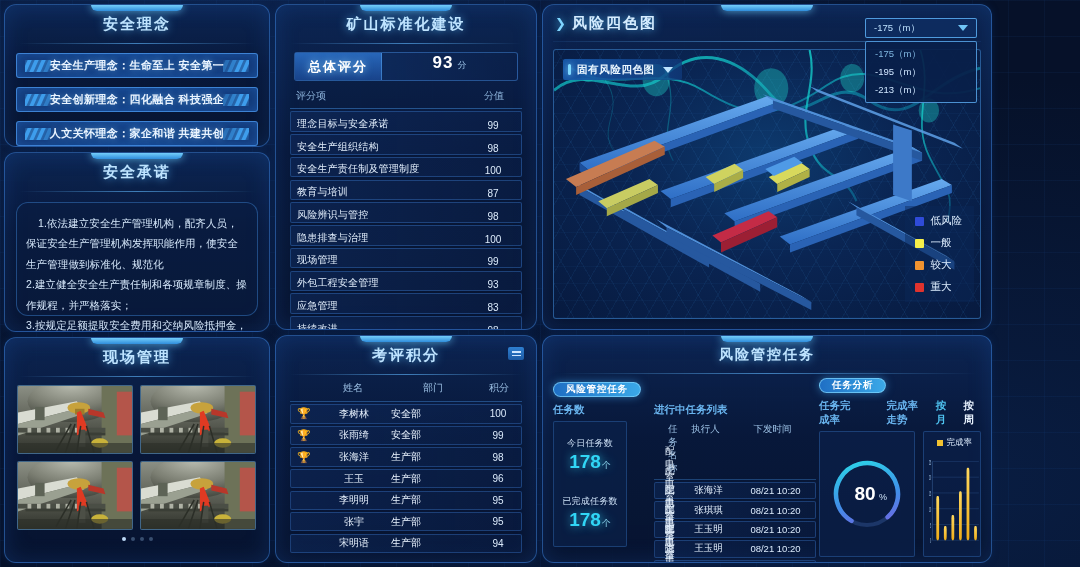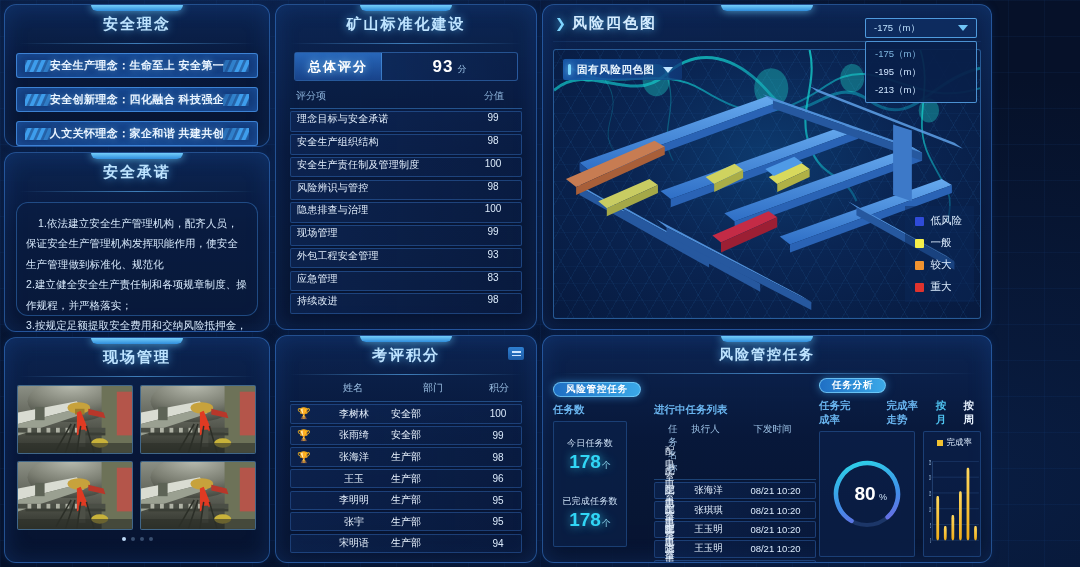--- a/index.html
+++ b/index.html
@@ -105,21 +105,21 @@
   .commit-p {
     color:#d6e8fb; font-size:10.5px; line-height:1.95; letter-spacing:.1px;
     text-indent: 0;
   }
   .commit-p.first { text-indent: 12px; }
 
   
   .score-head {
     margin: 8px 18px 6px;
     height: 29px;
-    display:flex; align-items:center;
+    display:flex; align-items:flex-start;
     border:1px solid rgba(70,145,230,.45);
     border-radius:3px;
     background: linear-gradient(90deg, rgba(17,48,102,.9), rgba(11,32,74,.7));
   }
   .score-chip {
     height:100%; padding:0 13px;
     display:flex; align-items:center;
     background: linear-gradient(180deg, rgba(41,106,190,.95), rgba(24,68,140,.95));
     border-right:1px solid rgba(90,170,245,.5);
     color:#ffffff; font-size:13px; font-weight:bold; letter-spacing:2px;
@@ -127,21 +127,21 @@
   }
   .score-val { flex:1; text-align:center; color:#fff; font-size:17px; font-weight:bold; letter-spacing:1px;}
   .score-val small { font-size:9px; color:#9dc4e8; font-weight:normal; margin-left:4px; letter-spacing:0;}
 
   .std-table { padding: 0 14px 8px; }
   .std-head { display:flex; padding: 2px 6px 5px; border-bottom:1px solid rgba(70,150,235,.45); }
   .std-head span { color:#8fb6dd; font-size:10px; }
   .std-head .c1 { flex:1; }
   .std-head .c2 { width:44px; text-align:center; }
   .std-row {
-    display:flex; align-items:flex-start;
+    display:flex; align-items:flex-end;
     height: 20.6px; margin-top: 2.2px;
     border:1px solid rgba(58,118,200,.42);
     border-radius:2px;
     background: linear-gradient(90deg, rgba(16,44,96,.55), rgba(12,34,78,.45));
     padding: 0 6px;
   }
   .std-row .c1 { flex:1; color:#e2eefc; font-size:10px; letter-spacing:.2px; }
   .std-row .c2 { width:44px; text-align:center; color:#dcebfb; font-size:10px; }
 
   
@@ -562,20 +562,24 @@
             <span class="c1">理念目标与安全承诺</span>
             <span class="c2">99</span>
           </div>
         <div class="std-row">
             <span class="c1">安全生产组织结构</span>
             <span class="c2">98</span>
           </div>
         <div class="std-row">
             <span class="c1">安全生产责任制及管理制度</span>
             <span class="c2">100</span>
+          </div>
+        <div class="std-row">
+            <span class="c1">教育与培训</span>
+            <span class="c2">87</span>
           </div>
         <div class="std-row">
             <span class="c1">风险辨识与管控</span>
             <span class="c2">98</span>
           </div>
         <div class="std-row">
             <span class="c1">隐患排查与治理</span>
             <span class="c2">100</span>
           </div>
         <div class="std-row">

